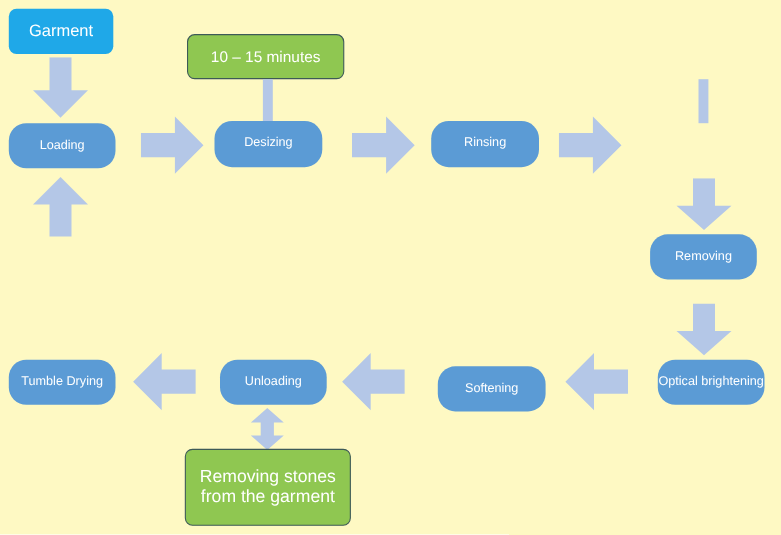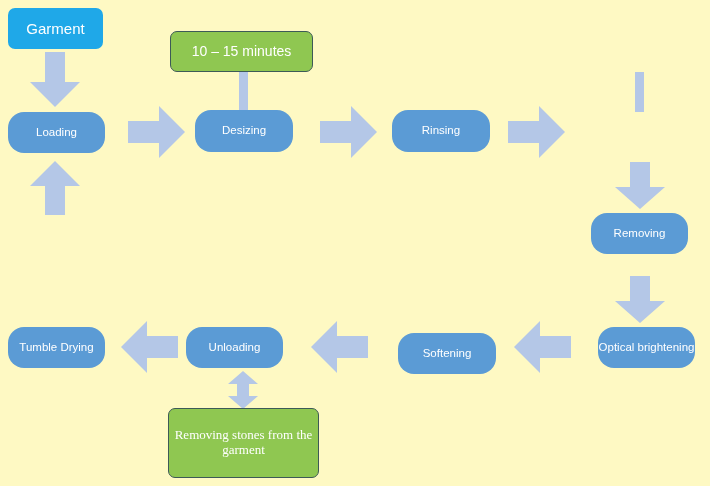--- a/index.html
+++ b/index.html
@@ -38,21 +38,21 @@
     border-radius: 7px;
     font-size: 15px;
   }
   
   .note {
     background: #8fc751;
     border: 1px solid #3d5a57;
     border-radius: 7px;
     font-size: 14px;
   }
-  .note.small { font-size: 13px; font-family: Liberation Serif, serif; }
+  .note.small { font-size: 16px; }
 
   
   .bar {
     position: absolute;
     background: #b4c7e7;
   }
   
   .arrow {
     position: absolute;
     display: block;
@@ -130,21 +130,21 @@
   </svg>
 
   <div class="node step" style="left:398px; top:333px; width:98px; height:41px;">
     <span>Softening</span>
   </div>
 
   <svg class="arrow" style="left:310px; top:320px;" width="58" height="54" viewBox="0 0 58 54">
     <path d="M58 16 H27 V1 L1 27 L27 53 V38 H58 Z"></path>
   </svg>
 
-  <div class="node step" style="left:186px; top:327px; width:97px; height:41px;align-items:center;">
+  <div class="node step" style="left:200px; top:327px; width:97px; height:41px;align-items:center;">
     <span>Unloading</span>
   </div>
 
   <svg class="arrow" style="left:120px; top:320px;" width="58" height="54" viewBox="0 0 58 54">
     <path d="M58 16 H27 V1 L1 27 L27 53 V38 H58 Z"></path>
   </svg>
 
   <div class="node step" style="left:8px; top:327px; width:97px; height:41px;">
     <span>Tumble Drying</span>
   </div>

